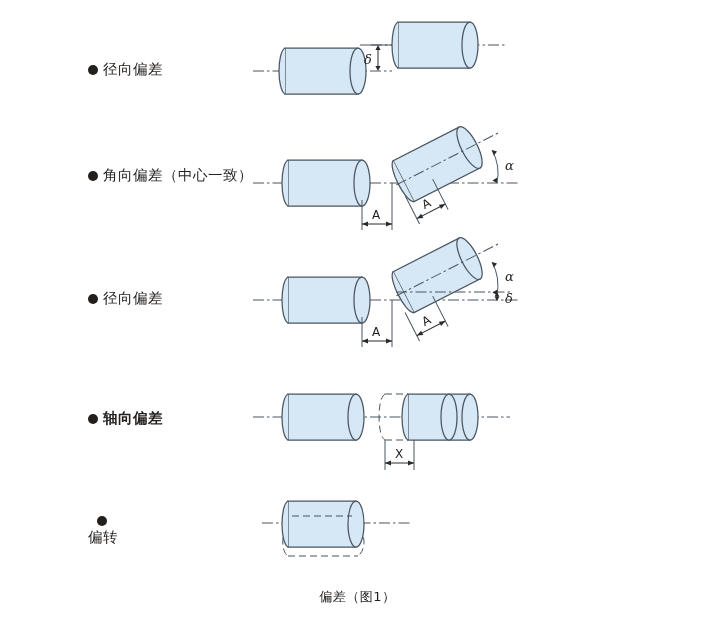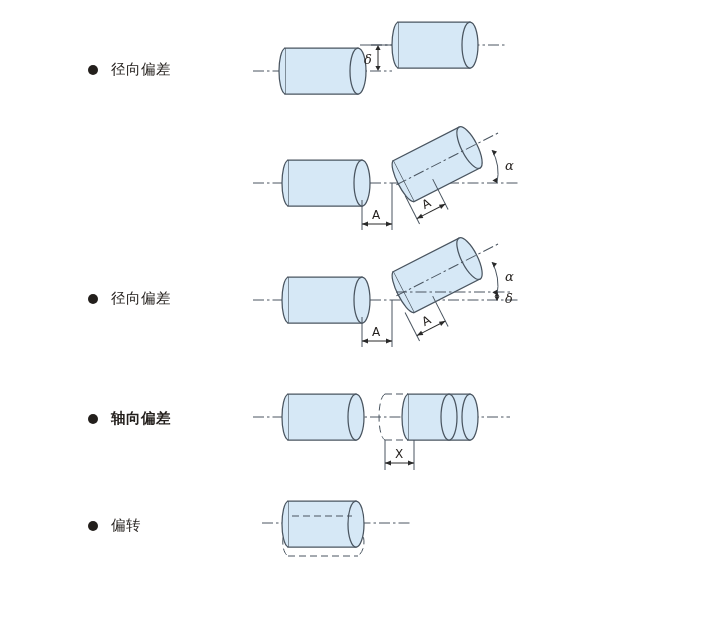--- a/index.html
+++ b/index.html
@@ -8,21 +8,21 @@
     font-family:"DejaVu Sans","Liberation Sans",sans-serif;
     position:relative;overflow:hidden;
   }
   .stage{position:absolute;left:0;top:0;width:715px;height:631px;}
   .row-label{
     position:absolute;
     font-size:14.5px;
     color:#231f1c;
     white-space:nowrap;
     letter-spacing:.5px;
-    display:flex;align-items:center;gap:10px;
+    display:flex;align-items:center;gap:2px;
   }
   .bullet{
     display:inline-block;width:10px;height:10px;border-radius:50%;
     background:#231f1c;margin-right:3px;flex:none;
   }
   .caption{
     position:absolute;left:0;top:588px;width:715px;text-align:center;
     font-size:13px;color:#231f1c;letter-spacing:.5px;
   }
   svg{position:absolute;left:0;top:0;overflow:visible;}
@@ -40,32 +40,36 @@
 </head>
 <body>
 
 <div class="stage">
 
   <div class="row-label" style="left:88px;top:60px;">
     <span class="bullet"></span>
     <span>径向偏差</span>
   </div>
 
+  <div class="row-label" style="left:88px;top:166px;">
+    <span class="bullet"></span>
+    <span>角向偏差（中心一致）</span>
+  </div>
 
   <div class="row-label" style="left:88px;top:289px;">
     <span class="bullet"></span>
     <span>径向偏差</span>
   </div>
 
   <div class="row-label" style="left:88px;top:409px;font-weight:bold;">
     <span class="bullet"></span>
     <span>轴向偏差</span>
   </div>
 
-  <div class="row-label" style="left:88px;top:516px;">
+  <div class="row-label" style="left:88px;top:516px;flex-direction:column;">
     <span class="bullet"></span>
     <span>偏转</span>
   </div>
 
   <svg width="715" height="631">
 
     <line class="center" x1="253" y1="71" x2="392" y2="71"></line>
 
     <path class="cyl-body" d="M285,48 L358,48 L358,94 L285,94 Z"></path>
     <path class="cyl-face" d="M285,48 C277,52 277,90 285,94" fill="#d6e8f6"></path>
@@ -193,14 +197,15 @@
     <path class="ghost" d="M288,528 C281,532 281,552 288,556"></path>
     <path class="ghost" d="M358,528 C366,534 366,550 358,556"></path>
 
     <path class="cyl-body" d="M288,501 L356,501 L356,547 L288,547 Z"></path>
     <path class="cyl-face" d="M288,501 C280,505 280,543 288,547" fill="#d6e8f6"></path>
     <ellipse class="cyl-face" cx="356" cy="524" rx="8" ry="23"></ellipse>
 
     <line class="ghost" x1="292" y1="516" x2="352" y2="516"></line>
   </svg>
 
+  <div class="caption">偏差（图1）</div>
 
 </div>
 
 </body></html>

